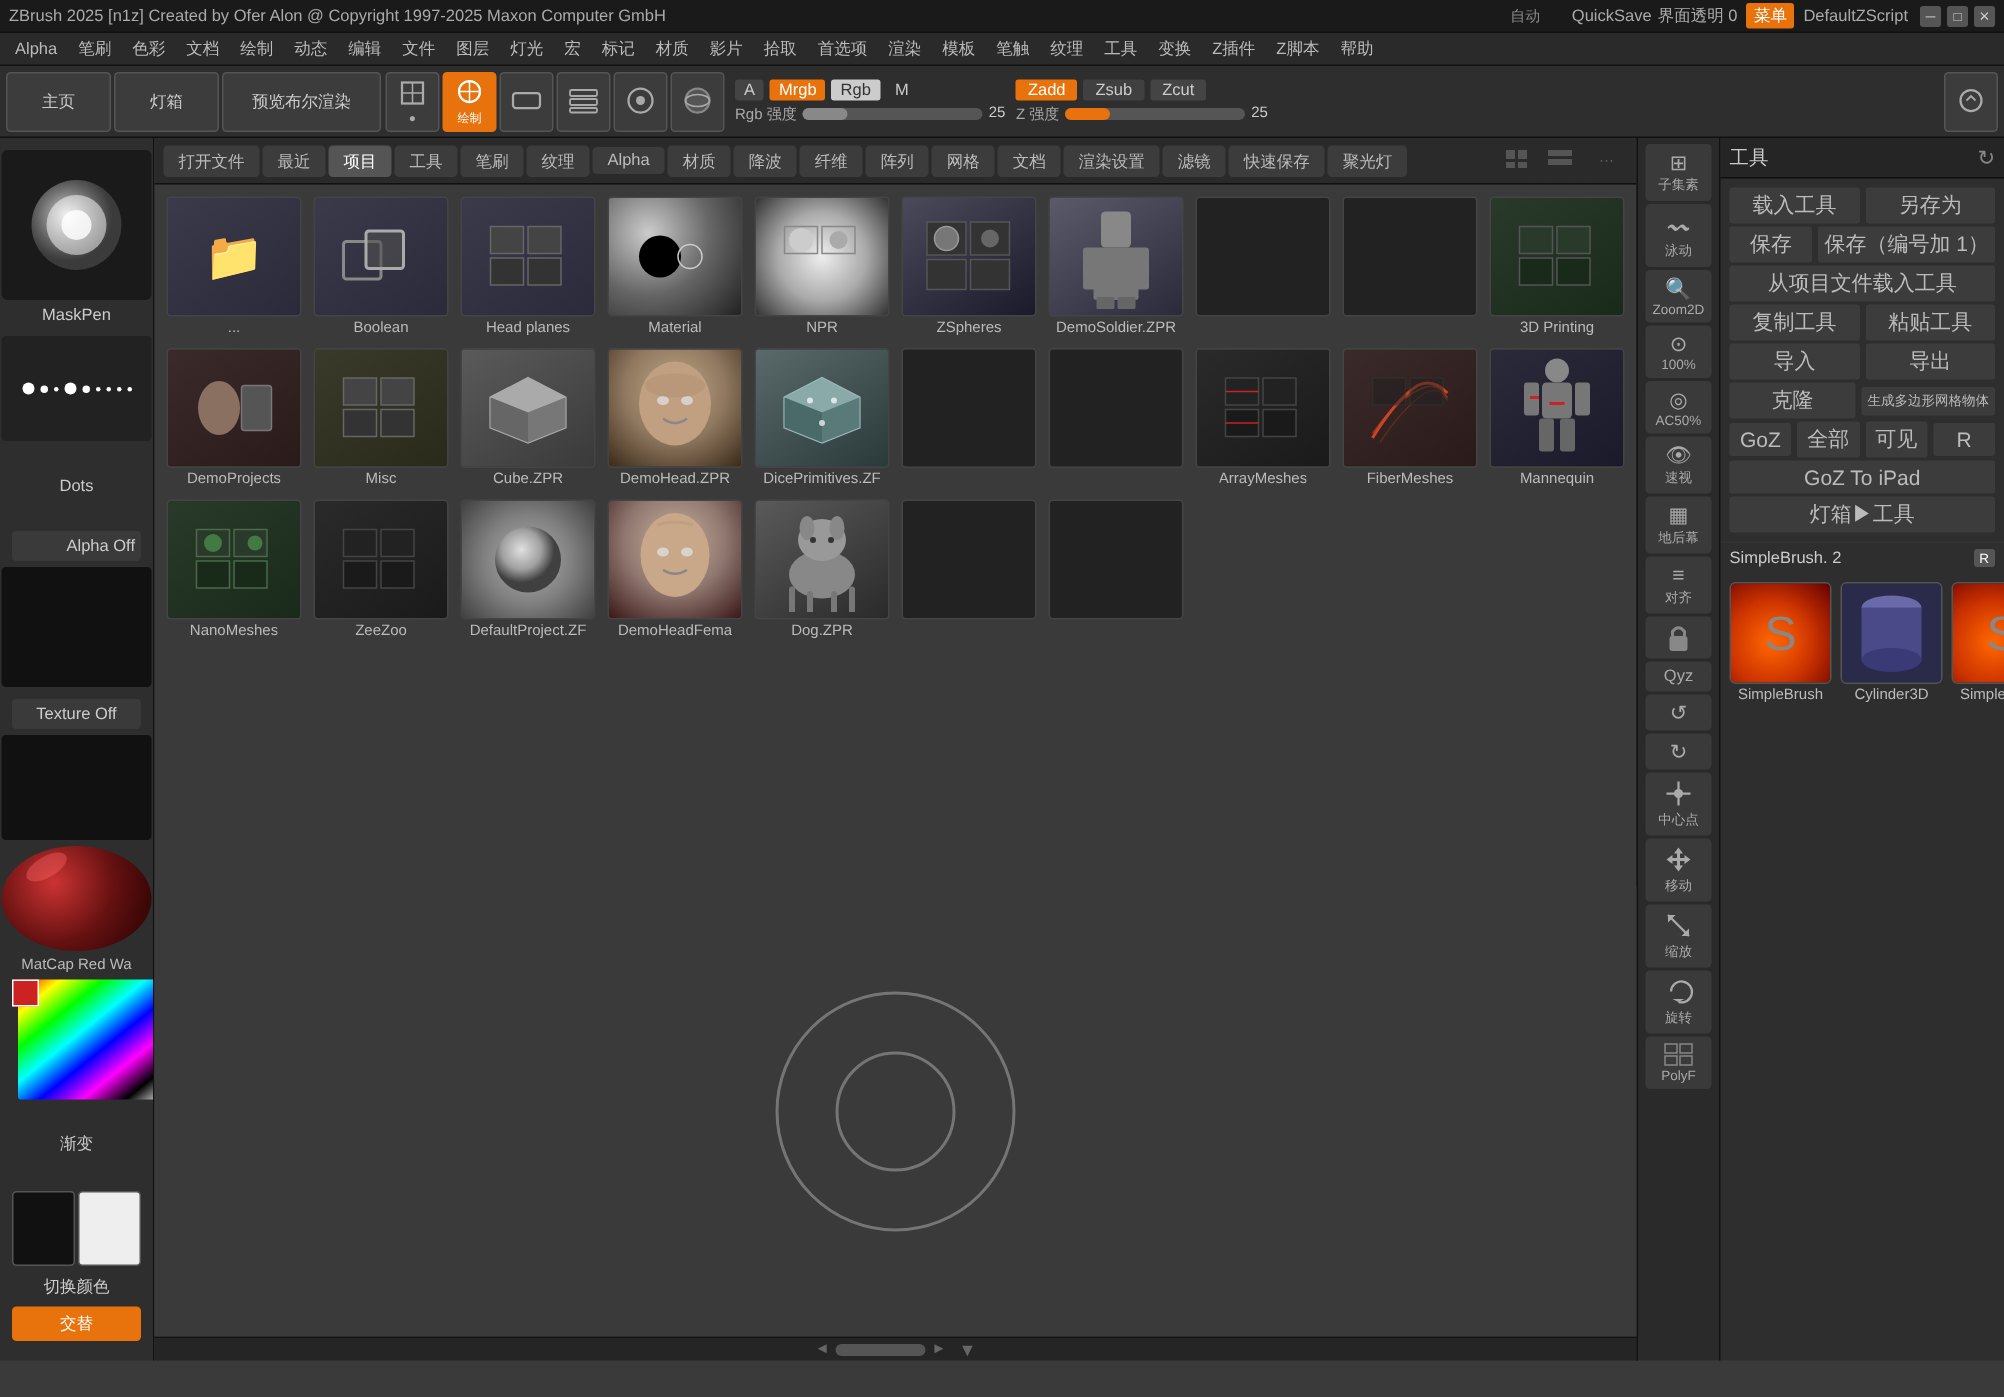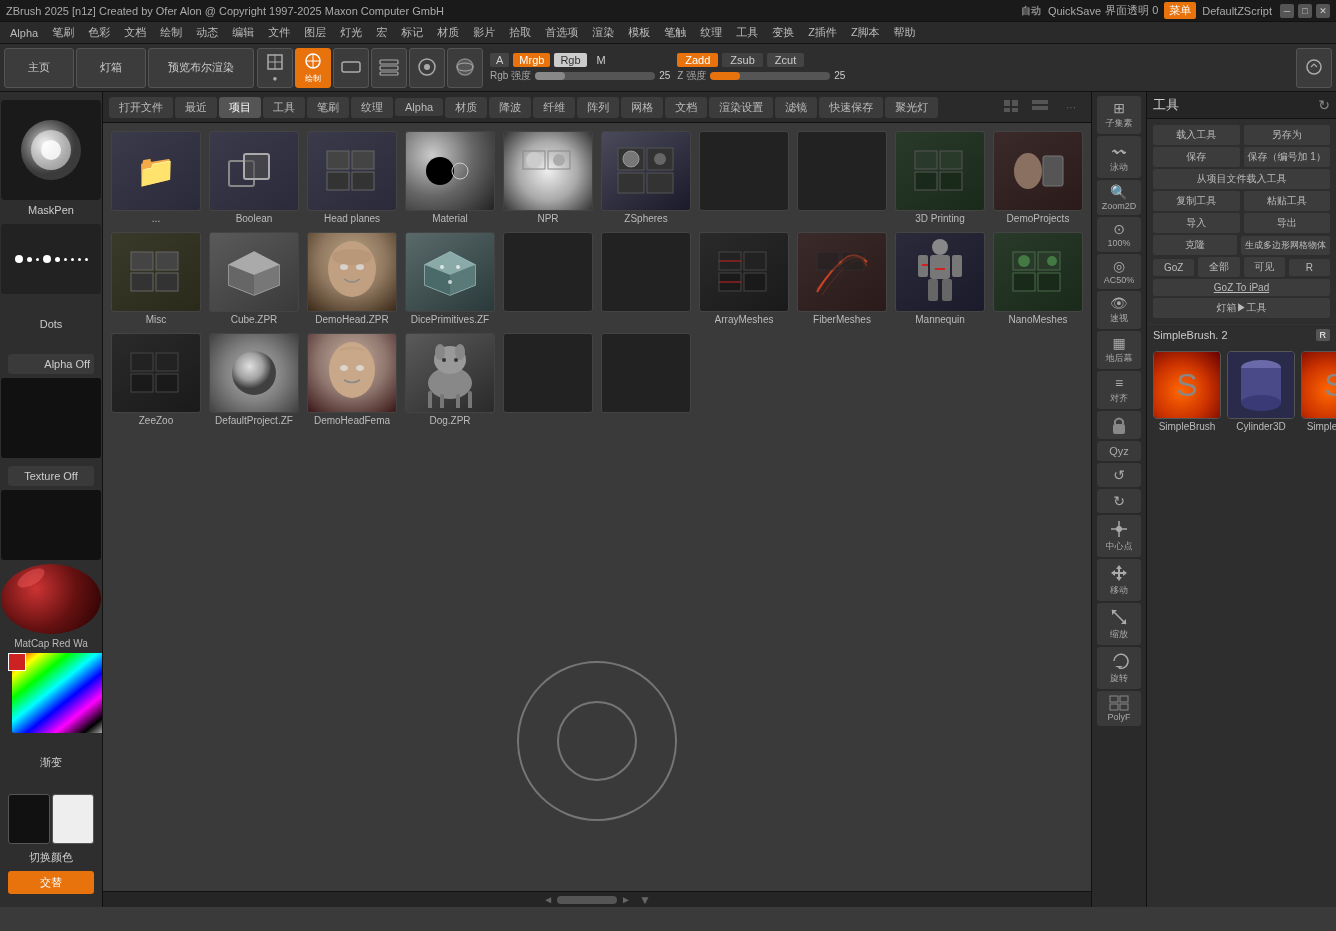--- a/index.html
+++ b/index.html
@@ -422,21 +422,21 @@
       align-items: center;
       margin: 2px 0;
       flex-wrap: wrap;
     }
     .rp-btn {
       flex: 1;
       padding: 3px 4px;
       background: #3c3c3c;
       border-radius: 2px;
       cursor: pointer;
-      font-size: 10px;
+      font-size: 14px;
       color: #bbb;
       text-align: center;
       white-space: nowrap;
     }
 
     .tool-thumbnail-area {
       display: flex;
       gap: 6px;
       padding: 6px;
       align-items: flex-end;
@@ -568,21 +568,21 @@
       border-radius: 4px;
     }
 
     .folder-icon { font-size: 32px; color: #666; }
   </style>
 </head>
 <body>
 
 <div id="title-bar">
   <span class="title-text">ZBrush 2025 [n1z] Created by Ofer Alon @ Copyright 1997-2025 Maxon Computer GmbH</span>
-  <span style="margin-right:7px; color:#888; font-size:10px;font-weight:bold;">自动</span>
+  <span style="margin-right:21px; color:#888; font-size:10px;">自动</span>
   <span style="margin-right:4px; color:#aaa;">QuickSave</span>
   <span style="margin-right:6px; color:#aaa;">界面透明 0</span>
   <span style="margin-right:6px; background:#e8720c; color:#fff; padding:1px 5px; border-radius:2px; cursor:pointer;">菜单</span>
   <span style="margin-right:8px; color:#aaa;">DefaultZScript</span>
   <div class="win-controls">
     <div class="win-btn">─</div>
     <div class="win-btn">□</div>
     <div class="win-btn">✕</div>
   </div>
 </div>
@@ -865,20 +865,33 @@
               <rect x="31" y="2" width="26" height="22" fill="#333" stroke="#555"></rect>
               <rect x="2" y="27" width="26" height="20" fill="#333" stroke="#555"></rect>
               <rect x="31" y="27" width="26" height="20" fill="#333" stroke="#555"></rect>
               <circle cx="15" cy="13" r="8" fill="#777" stroke="#999"></circle>
               <circle cx="44" cy="13" r="6" fill="#666"></circle>
             </svg>
           </div>
           <div class="file-name">ZSpheres</div>
         </div>
         <div class="file-item">
+          <div class="file-thumb thumb-soldier">
+            <svg width="60" height="70" viewBox="0 0 60 70">
+              <rect x="20" y="5" width="20" height="24" rx="3" fill="#888"></rect>
+              <rect x="15" y="29" width="30" height="35" rx="2" fill="#777"></rect>
+              <rect x="8" y="29" width="10" height="28" rx="2" fill="#777"></rect>
+              <rect x="42" y="29" width="10" height="28" rx="2" fill="#777"></rect>
+              <rect x="17" y="62" width="12" height="8" rx="1" fill="#666"></rect>
+              <rect x="31" y="62" width="12" height="8" rx="1" fill="#666"></rect>
+            </svg>
+          </div>
+          <div class="file-name">DemoSoldier.ZPR</div>
+        </div>
+        <div class="file-item">
           <div class="file-thumb" style="background:#222;"></div>
           <div class="file-name"></div>
         </div>
         <div class="file-item">
           <div class="file-thumb" style="background:#222;"></div>
           <div class="file-name"></div>
         </div>
 
         <div class="file-item">
           <div class="file-thumb thumb-printing">
@@ -1210,21 +1223,21 @@
         <div class="rp-btn">克隆</div>
         <div class="rp-btn" style="font-size:9px;">生成多边形网格物体</div>
       </div>
       <div class="rp-row">
         <div class="rp-btn">GoZ</div>
         <div class="rp-btn">全部</div>
         <div class="rp-btn">可见</div>
         <div class="rp-btn">R</div>
       </div>
       <div class="rp-row">
-        <div class="rp-btn" style="flex:unset; width:100%;text-decoration:underline;">GoZ To iPad</div>
+        <div class="rp-btn" style="flex:unset; width:100%;">GoZ To iPad</div>
       </div>
       <div class="rp-row">
         <div class="rp-btn" style="flex:unset; width:100%;text-align:center;">灯箱▶工具</div>
       </div>
     </div>
 
     <div style="padding:4px 6px; display:flex; align-items:flex-start; justify-content:space-between;">
       <span style="font-size:11px; color:#ccc;">SimpleBrush. 2</span>
       <span style="background:#555; color:#fff; font-size:9px; padding:1px 4px; border-radius:2px;">R</span>
     </div>

